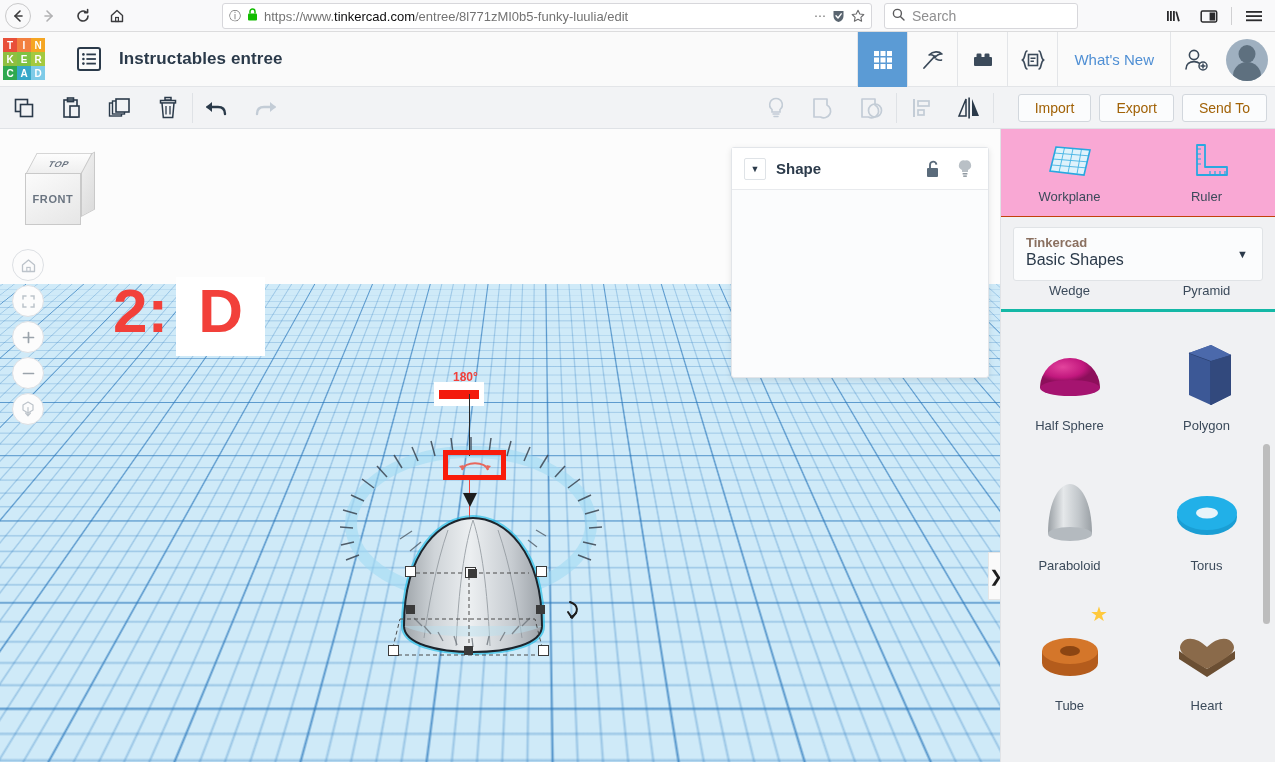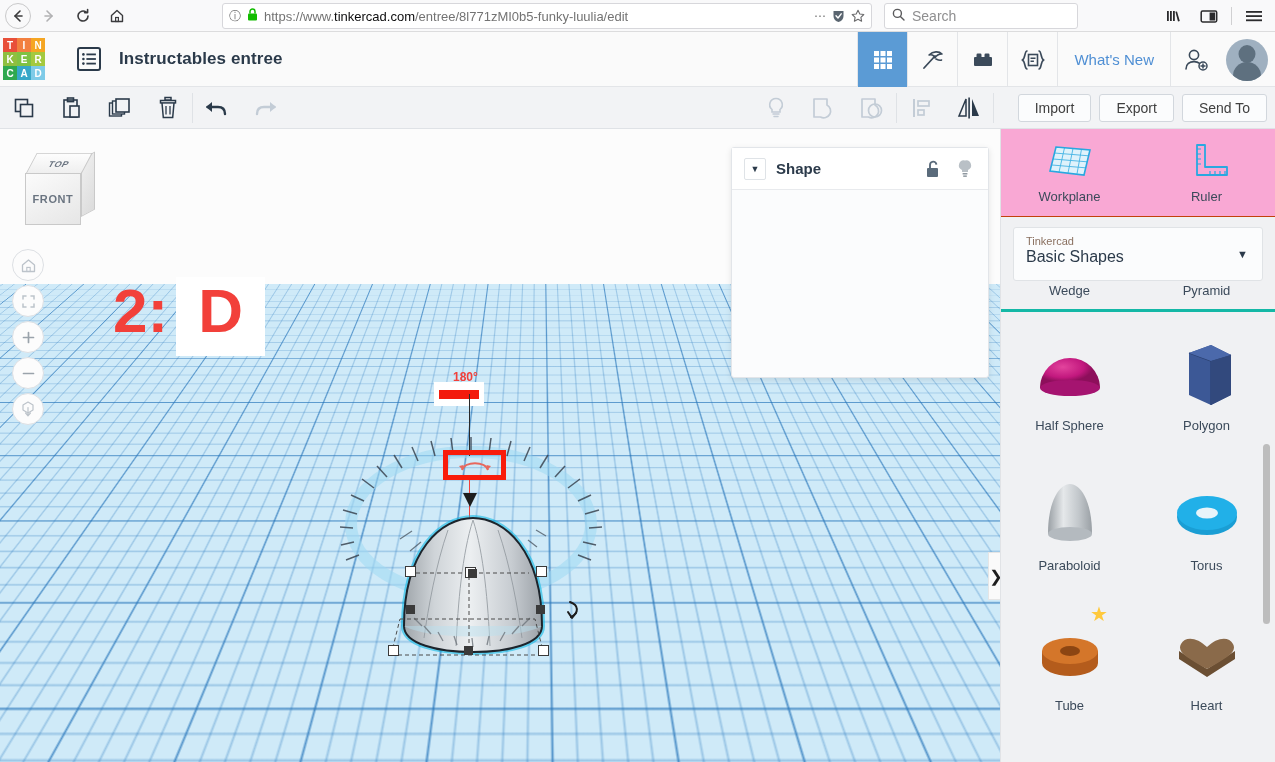--- a/index.html
+++ b/index.html
@@ -91,21 +91,21 @@
     position: absolute; left: 0; top: 87px; width: 1275px; height: 42px;
     background: #f2f3f5; border-bottom: 1px solid #dfe2e6;
     display: flex; align-items: center;
   }
   .tb-icon { width: 48px; height: 42px; display: flex; align-items: center; justify-content: center; color: #2b3a4a; }
   .tb-icon.disabled { color: #c3ccd6; }
   .tb-sep { width: 1px; height: 30px; background: #dfe2e6; }
   .tb-right { position: absolute; right: 8px; top: 0; height: 42px; display: flex; align-items: center; gap: 8px; }
   .tb-btn {
     height: 28px; padding: 0 16px; border: 1px solid #d2d7dd; border-radius: 3px;
-    background: #fbfcfd; color: #404040; font-size: 14px;
+    background: #fbfcfd; color: #a16207; font-size: 14px;
     display: flex; align-items: center; justify-content: center;
   }
 
   
   .canvas {
     position: absolute; left: 0; top: 129px; width: 1000px; height: 633px;
     background: #fcfcfc; overflow: hidden;
   }
   .workplane {
     position: absolute; left: -60px; top: 155px; width: 1200px; height: 560px;
@@ -231,21 +231,21 @@
     position: absolute; left: 1000px; top: 129px; width: 275px; height: 633px;
     background: #f0f1f3; border-left: 1px solid #e1e3e6;
   }
   .sb-tools { display: flex; height: 88px; background: #f9a8d4; border-bottom: 1px solid #c2410c; }
   .sb-tool { flex: 1; display: flex; flex-direction: column; align-items: center; justify-content: center; gap: 8px; }
   .sb-tool-label { font-size: 13px; color: #3b4a5a; }
   .sb-select {
     margin: 10px 12px 0 12px; height: 54px; background: #fbfcfd; border: 1px solid #e0e3e6;
     border-radius: 3px; padding: 7px 12px; position: relative;
   }
-  .sb-select-sub { font-size: 11px; color: #8a7060; }
+  .sb-select-sub { font-size: 13px; color: #8a7060; font-weight: bold; }
   .sb-select-main { font-size: 16px; color: #2b3a4a; margin-top: 1px; }
   .sb-select-caret { position: absolute; right: 14px; top: 20px; font-size: 11px; color: #2b3a4a; }
   .sb-list { position: absolute; left: 0; top: 157px; right: 0; bottom: 0; overflow: hidden; }
   .sb-cutrow {
     display: flex; height: 26px; border-bottom: 3px solid #14b8a6; align-items: center;
     overflow: hidden;
   }
   .sb-cutrow .cut-label {
     flex: 1; text-align: center; font-size: 13px; color: #3b4a5a;
     position: relative; top: -7px;

